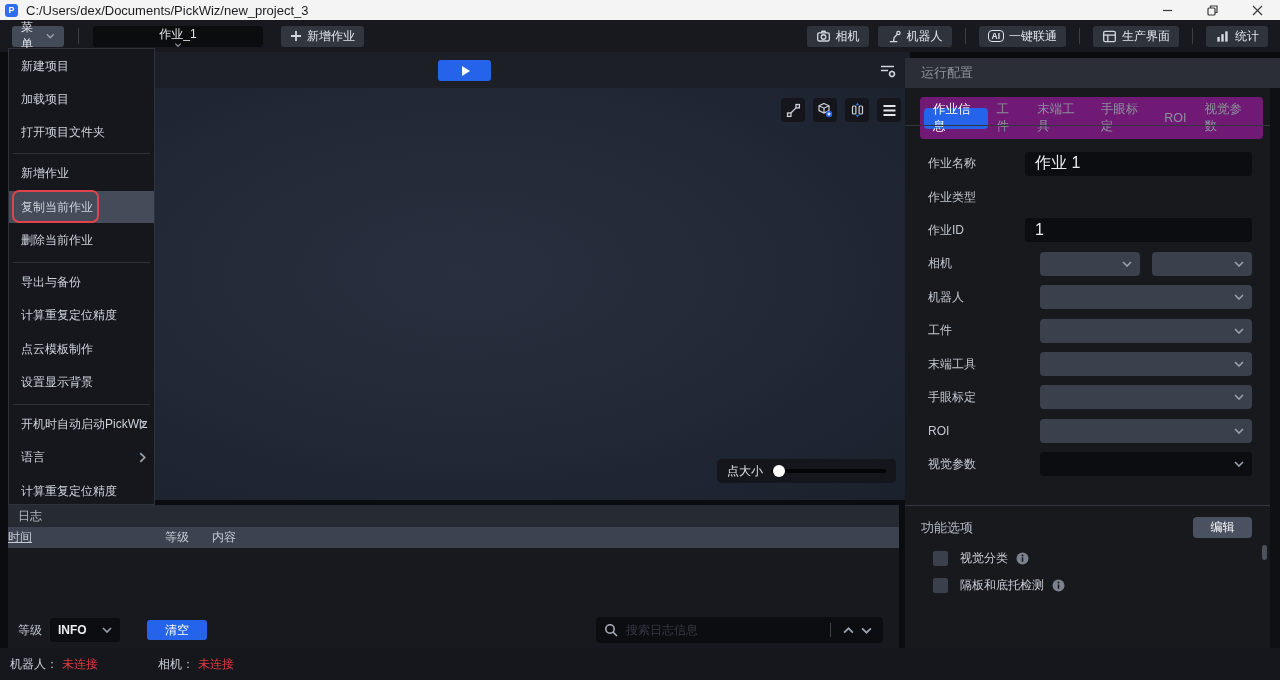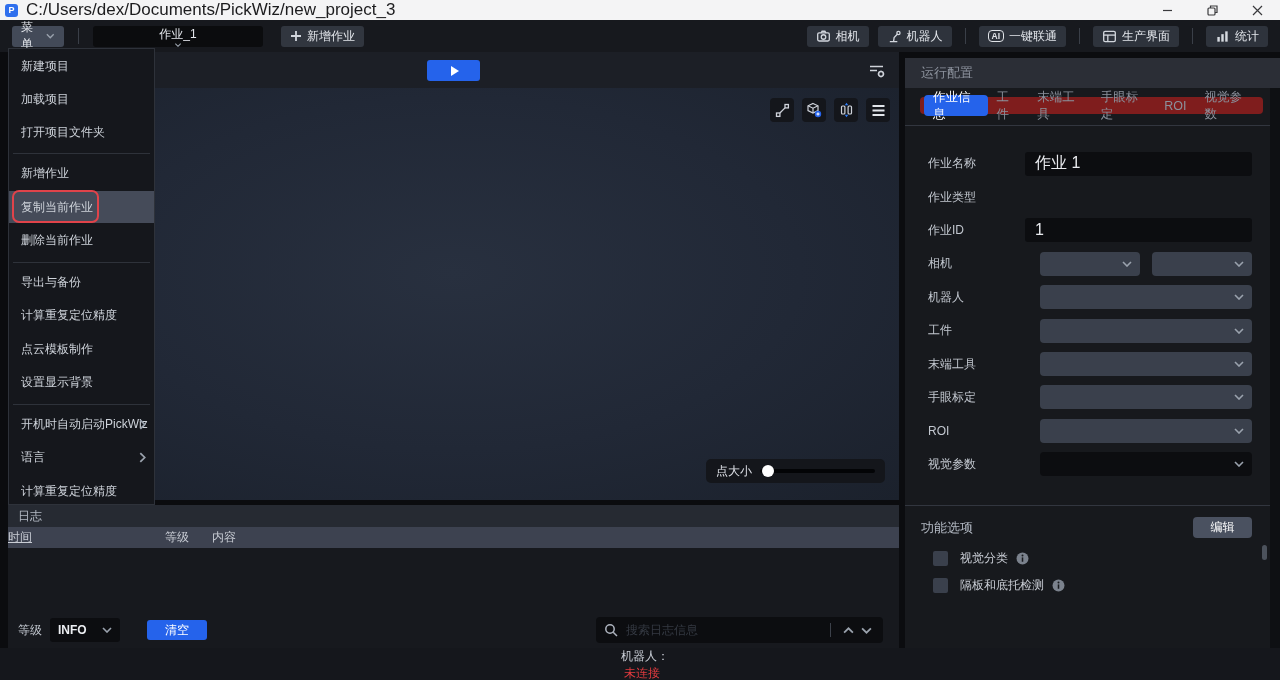--- a/index.html
+++ b/index.html
@@ -7,21 +7,21 @@
   .app {
     position:relative; width:1280px; height:680px; overflow:hidden;
     background:#0b0c0f; font-family:"Liberation Sans","DejaVu Sans",sans-serif;
     color:#d6dae1; font-size:12px;
   }
   
   .titlebar { position:absolute; left:0; top:0; width:1280px; height:20px;
     background:#f4f4f5; display:flex; align-items:center; }
   .logo { width:13px; height:13px; margin-left:5px; border-radius:3px; background:#2f6fed;
     color:#fff; font-size:9px; font-weight:bold; display:flex; align-items:center; justify-content:center; }
-  .wtitle { margin-left:8px; color:#1c1c1e; font-size:17px; }
+  .wtitle { margin-left:8px; color:#1c1c1e; font-size:13px; }
   .wincontrols { margin-left:auto; display:flex; height:20px; }
   .winbtn { width:45px; height:20px; display:flex; align-items:center; justify-content:center; }
   .winbtn svg { stroke:#3a3a3d; stroke-width:1.2; fill:none; }
   
   .toolbar { position:absolute; left:0; top:20px; width:1280px; height:32px; background:#17191e;
     display:flex; align-items:center; padding:0 12px; }
   .tb-btn { height:21px; border-radius:3px; display:flex; align-items:center; gap:5px;
     padding:0 9px; color:#e3e6eb; cursor:default; }
   .menu-btn { background:#434a58; width:52px; justify-content:space-between; }
   .vdiv { width:1px; height:16px; background:#3a3f48; margin:0 14px; }
@@ -29,21 +29,21 @@
     align-items:center; padding:0 9px; color:#e3e6eb;flex-direction:column; }
   .job-select span { flex:1; }
   .add-job { background:#31363f; margin-left:18px; }
   .tb-right { margin-left:auto; display:flex; align-items:center; gap:9px; }
   .tb-right .tb-btn { background:#2e333c; }
   .chev { stroke:#9aa2ad; stroke-width:1.6; fill:none; }
   .icon14 { stroke:#d2d6dd; stroke-width:1.4; fill:none; }
   .ai-badge { border:1.4px solid #e0e3e8; border-radius:4px; font-size:8.5px; font-weight:bold;
     padding:1px 3px; color:#e0e3e8; line-height:1; }
   
-  .viewport { position:absolute; left:8px; top:52px; width:891px; height:448px; }
+  .viewport { position:absolute; left:19px; top:52px; width:891px; height:448px; }
   .vp-strip { position:absolute; left:0; top:0; right:0; height:36px; background:#1c1f26; }
   .play-btn { position:absolute; left:419px; top:8px; width:53px; height:21px; background:#2563eb;
     border-radius:3px; display:flex; align-items:center; justify-content:center; }
   .play-tri { width:0; height:0; border-left:8px solid #fff; border-top:5px solid transparent;
     border-bottom:5px solid transparent; margin-left:2px; }
   .filter-btn { position:absolute; right:10px; top:8px; width:24px; height:21px;
     display:flex; align-items:center; justify-content:center; }
   .vp-canvas { position:absolute; left:0; top:36px; right:0; bottom:0;
     background:radial-gradient(ellipse at 50% 45%, #28303f 0%, #212836 55%, #1b212c 100%); }
   .vp-tools { position:absolute; top:10px; right:9px; display:flex; gap:8px; }
@@ -72,21 +72,21 @@
   .search-box input { flex:1; background:transparent; border:none; outline:none; color:#ffffff;
     font-size:12px; font-family:inherit; margin-left:8px; }
   .search-box input::placeholder { color:#343942; }
   .sdiv { width:1px; height:14px; background:#3c414a; margin:0 8px; }
   .snav { width:18px; display:flex; justify-content:center; }
   
   .rightpanel { position:absolute; left:905px; top:58px; width:375px; height:590px; background:#17191d; }
   .rp-gutter { position:absolute; right:0; top:30px; bottom:0; width:10px; background:#0e1013; }
   .rp-header { height:30px; background:#2b2e36; color:#8d939e; font-size:13px;
     display:flex; align-items:center; padding-left:16px; }
-  .rp-tabs { position:absolute; left:15px; top:39px; width:343px; height:17px; background:#7f1d1d;
+  .rp-tabs { position:absolute; left:15px; top:39px; width:343px; height:42px; background:#701a75;
     border-radius:4px; display:flex; align-items:center; justify-content:center; padding:0 4px; }
   .tab { color:#8b919c; font-size:12.5px; padding:0 9px; height:21px; display:flex; align-items:center;
     border-radius:4px; }
   .tab.active { background:#2563eb; color:#fff; }
   .rp-div { position:absolute; left:0; right:10px; height:1px; background:#32363f; }
   .rp-form { position:absolute; left:23px; right:28px; top:89px; }
   .frow { height:33.4px; display:flex; align-items:center; }
   .flabel { width:112px; color:#c2c7cf; }
   .fctrl { flex:1; display:flex; gap:12px; }
   .tinput { flex:1; height:24px; background:#0c0d10; border:none; border-radius:3px; color:#e8eaee;
@@ -108,21 +108,21 @@
     border:1px solid #2e323a; }
   .mi { position:absolute; left:0; width:100%; height:26px; line-height:26px; padding-left:12px;
     color:#ced3da; white-space:nowrap; }
   .mi .mchev { position:absolute; right:8px; top:8px; }
   .mi.hl { height:32px; line-height:32px; background:#454b59; }
   .mdiv { position:absolute; left:4px; right:4px; height:1px; background:#2e323a; }
   .annotation { position:absolute; left:3px; top:141px; width:87px; height:33px;
     border:2.5px solid #e0434a; border-radius:7px; }
   
   .statusbar { position:absolute; left:0; top:648px; width:1280px; height:32px; background:#15171c;
-    display:flex; align-items:center;flex-direction:column; }
+    display:flex; align-items:center; }
   .st-label { color:#c9ced6; }
   .st-bad { color:#e23b3f; }
 </style>
 </head>
 <body>
 
 <div class="app">
 
   <div class="titlebar">
     <div class="logo">P</div>

